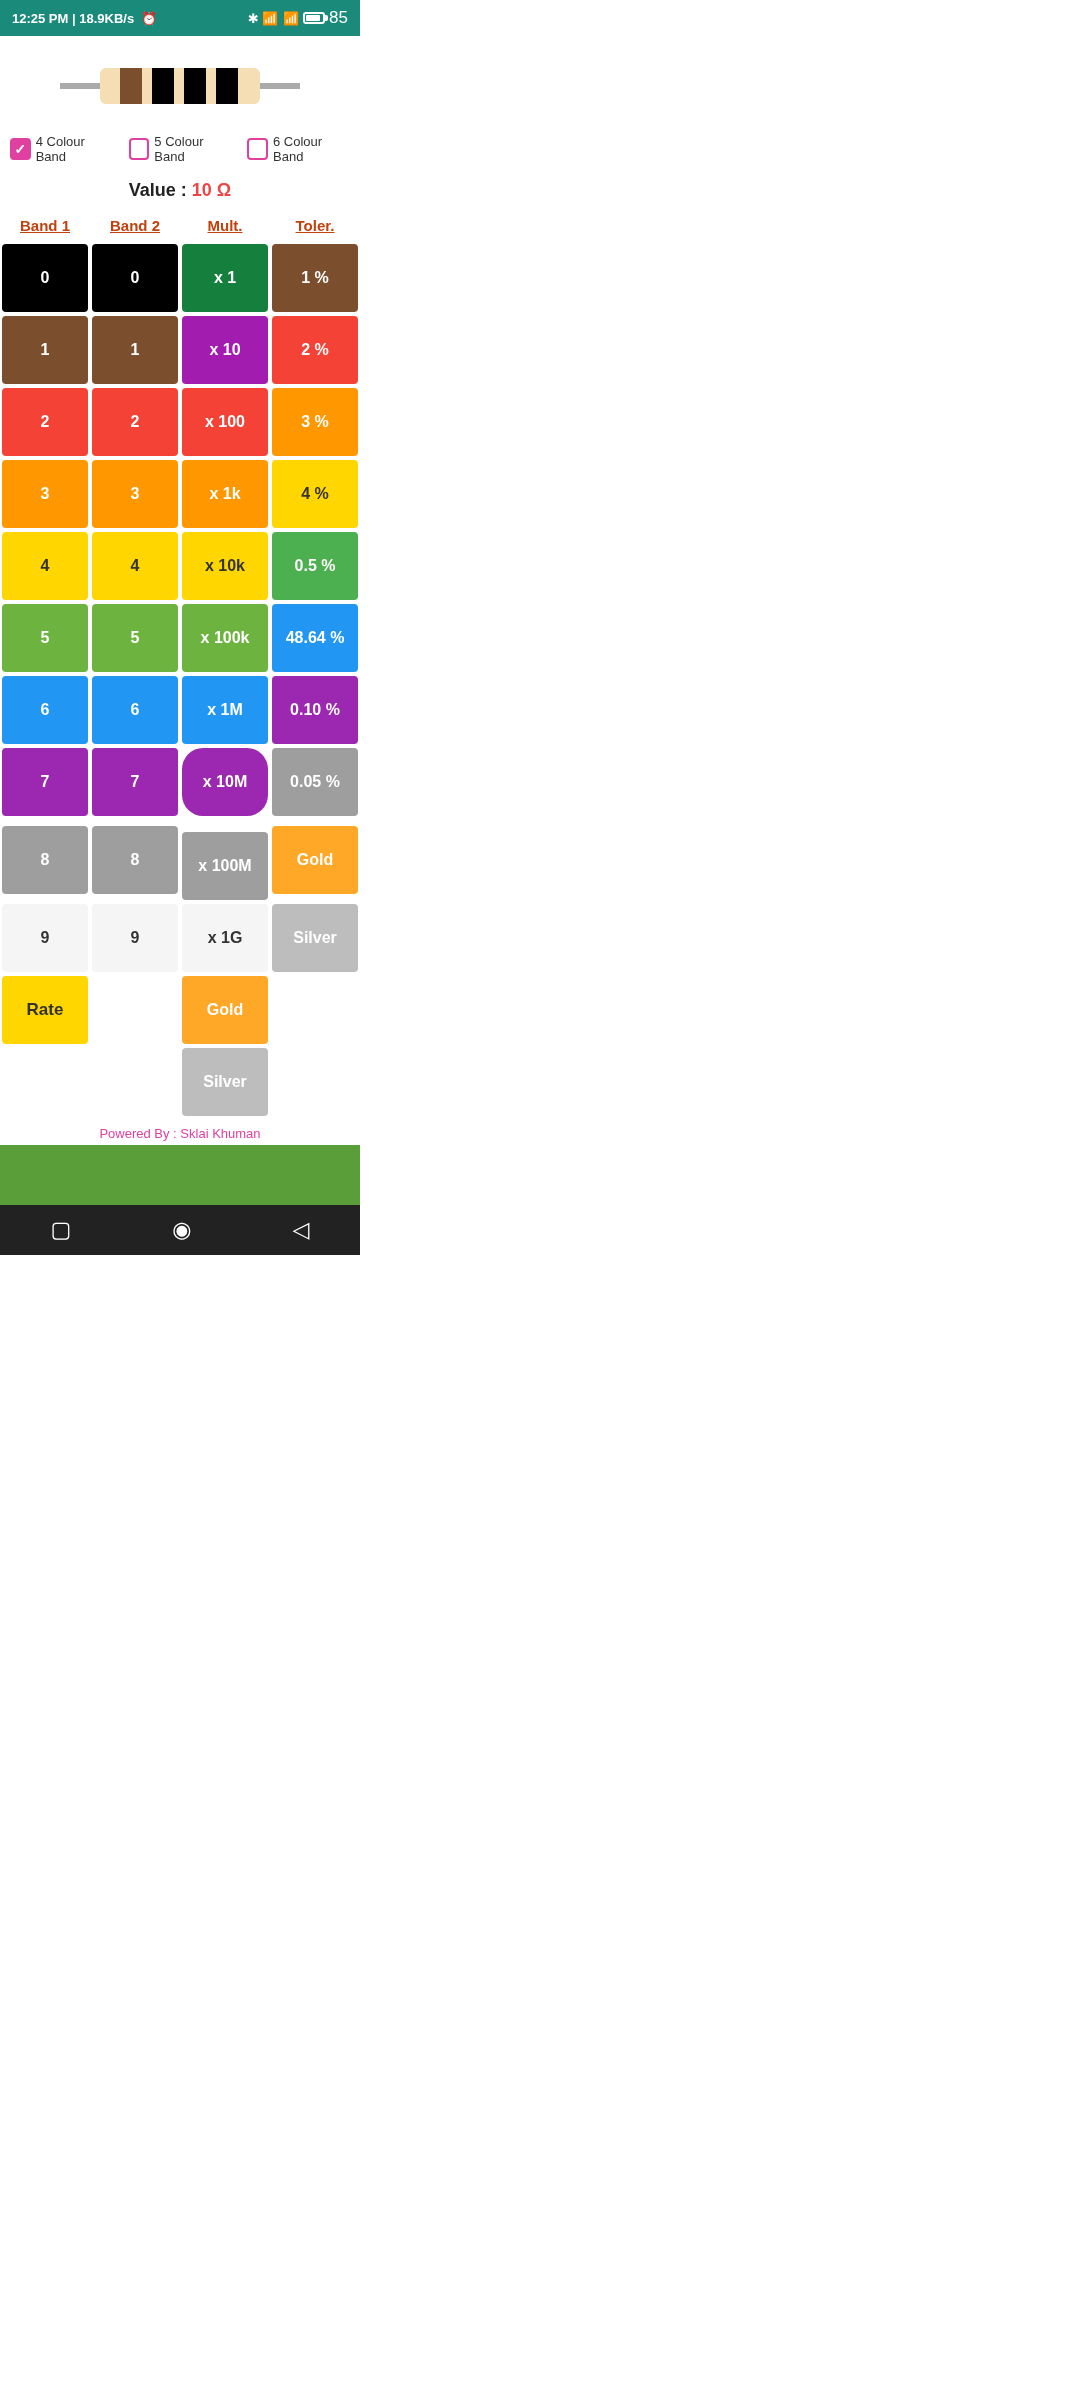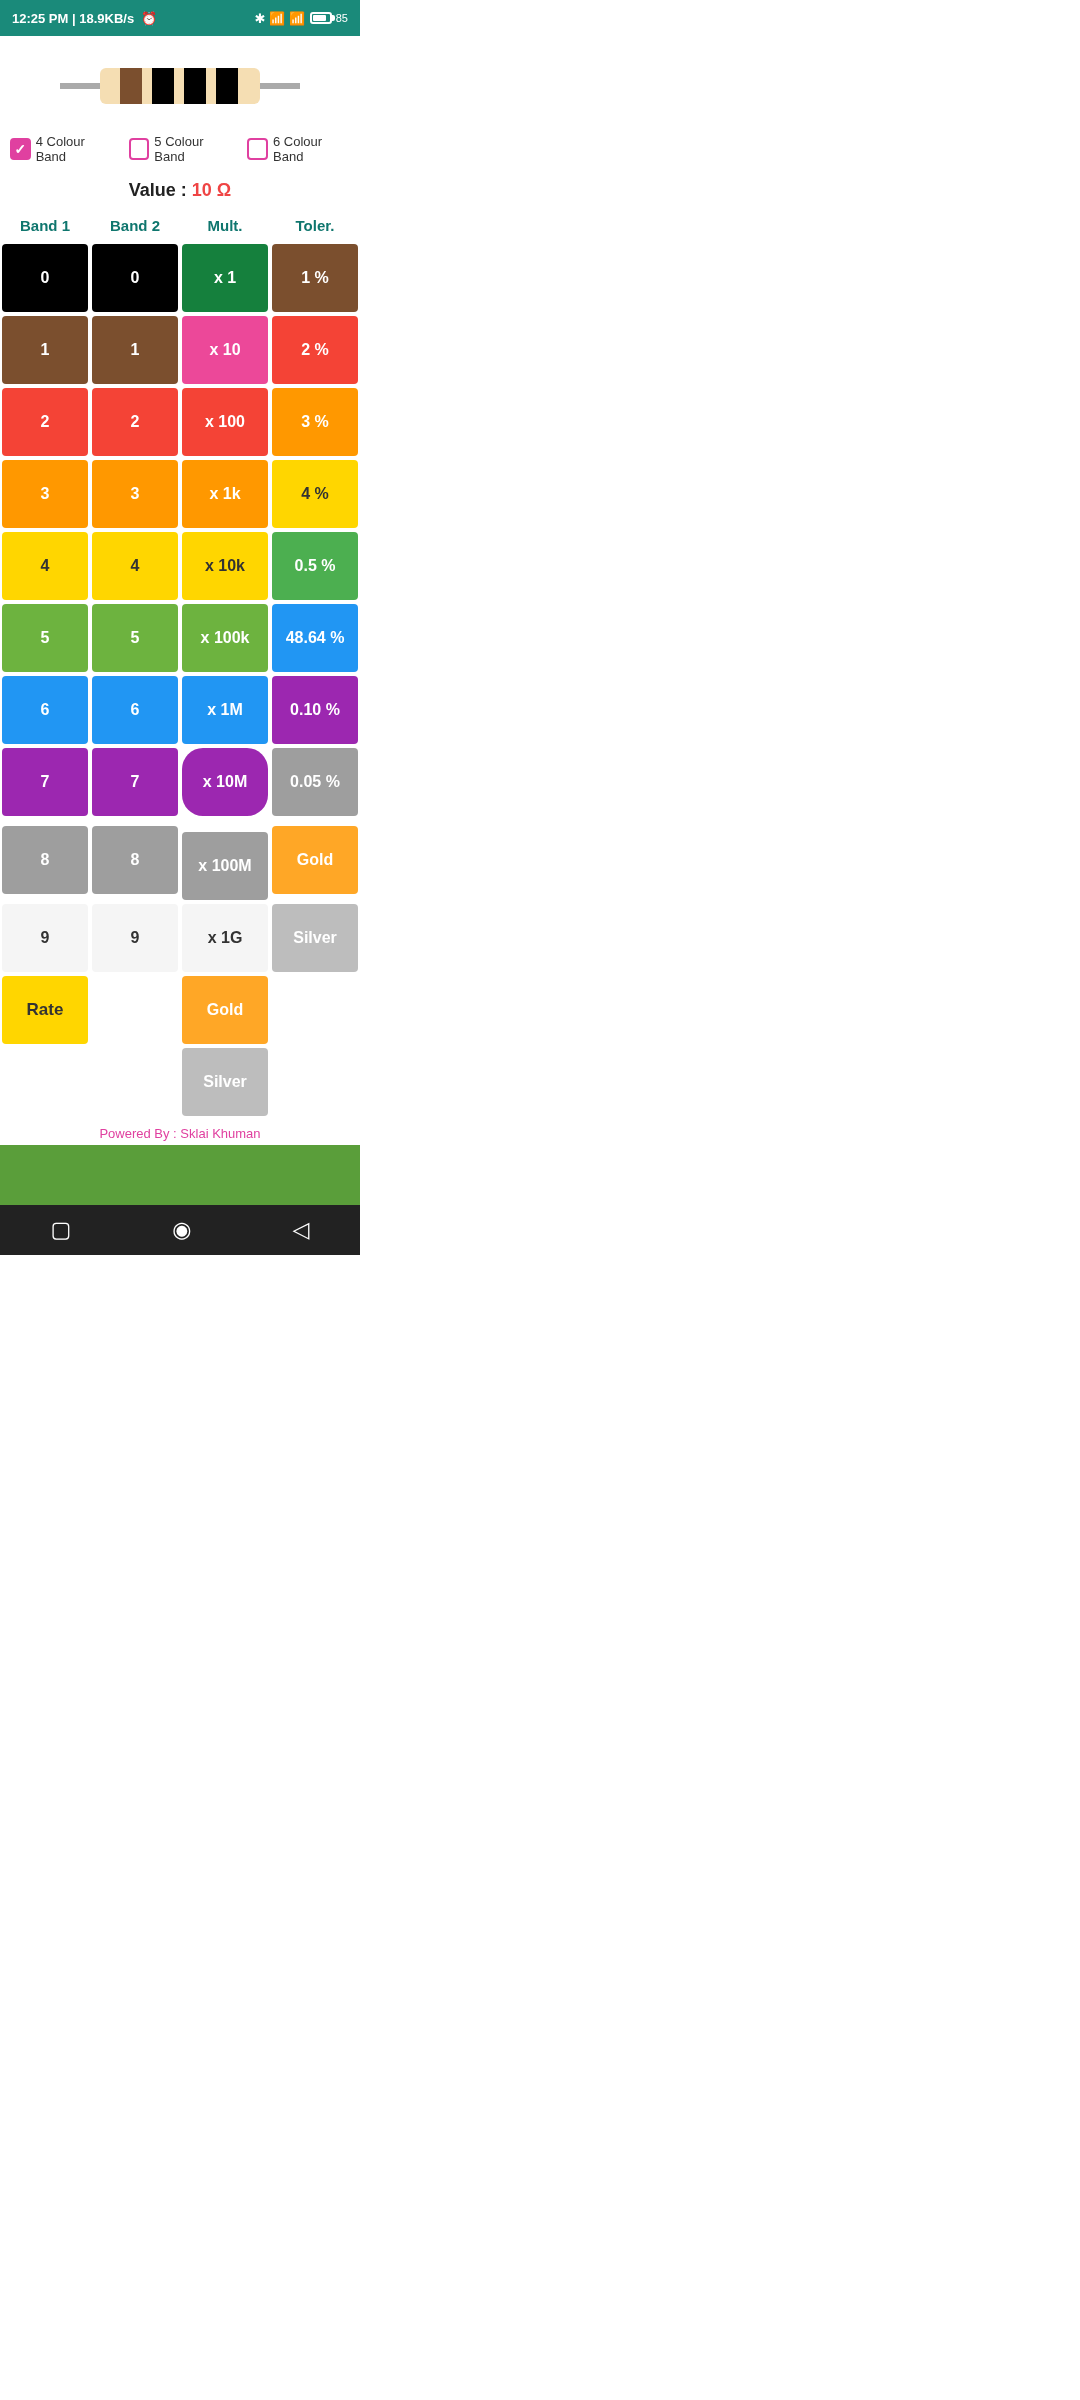--- a/index.html
+++ b/index.html
@@ -104,26 +104,27 @@
       color: #ef4444;
       font-weight: bold;
     }
 
     
     .band-table {
       width: 100%;
       border-collapse: collapse;
     }
     .band-table thead th {
-      color: #0f766e;
+      color: #c2410c;
       font-size: 15px;
       font-weight: bold;
       padding: 4px 2px 8px 2px;
       text-align: center;
       width: 25%;
+      text-decoration: underline;
     }
     .band-table td {
       padding: 2px;
       text-align: center;
       height: 72px;
       width: 25%;
     }
     .color-cell {
       width: 100%;
       height: 68px;
@@ -186,21 +187,21 @@
     <span>18.9KB/s</span>
     <span style="margin-left:4px;">⏰</span>
   </div>
   <div class="status-right">
     <span>✱</span>
     <span>📶</span>
     <span>📶</span>
     <div class="battery-icon">
       <div class="battery-fill"></div>
     </div>
-    <span style="font-size:11px;">85</span>
+    <span style="font-size:17px;">85</span>
   </div>
 </div>
 
 <div class="resistor-container">
   <svg class="resistor-svg" viewBox="0 0 240 60">
 
     <line x1="0" y1="30" x2="40" y2="30" stroke="#aaa" stroke-width="6" stroke-linecap="round"></line>
     <line x1="200" y1="30" x2="240" y2="30" stroke="#aaa" stroke-width="6" stroke-linecap="round"></line>
 
     <rect x="40" y="12" width="160" height="36" rx="6" ry="6" fill="#f5deb3"></rect>
@@ -261,21 +262,21 @@
         </td>
       </tr>
       <tr>
         <td>
           <div class="color-cell" style="background: rgb(123, 79, 46);">1</div>
         </td>
         <td>
           <div class="color-cell" style="background: rgb(123, 79, 46);">1</div>
         </td>
         <td>
-          <div class="color-cell" style="background: #ec4899;">x 10</div>
+          <div class="color-cell" style="background: #a21caf;">x 10</div>
         </td>
         <td>
           <div class="color-cell" style="background: rgb(244, 67, 54);">2 %</div>
         </td>
       </tr>
       <tr>
         <td>
           <div class="color-cell" style="background: rgb(244, 67, 54);">2</div>
         </td>
         <td>

